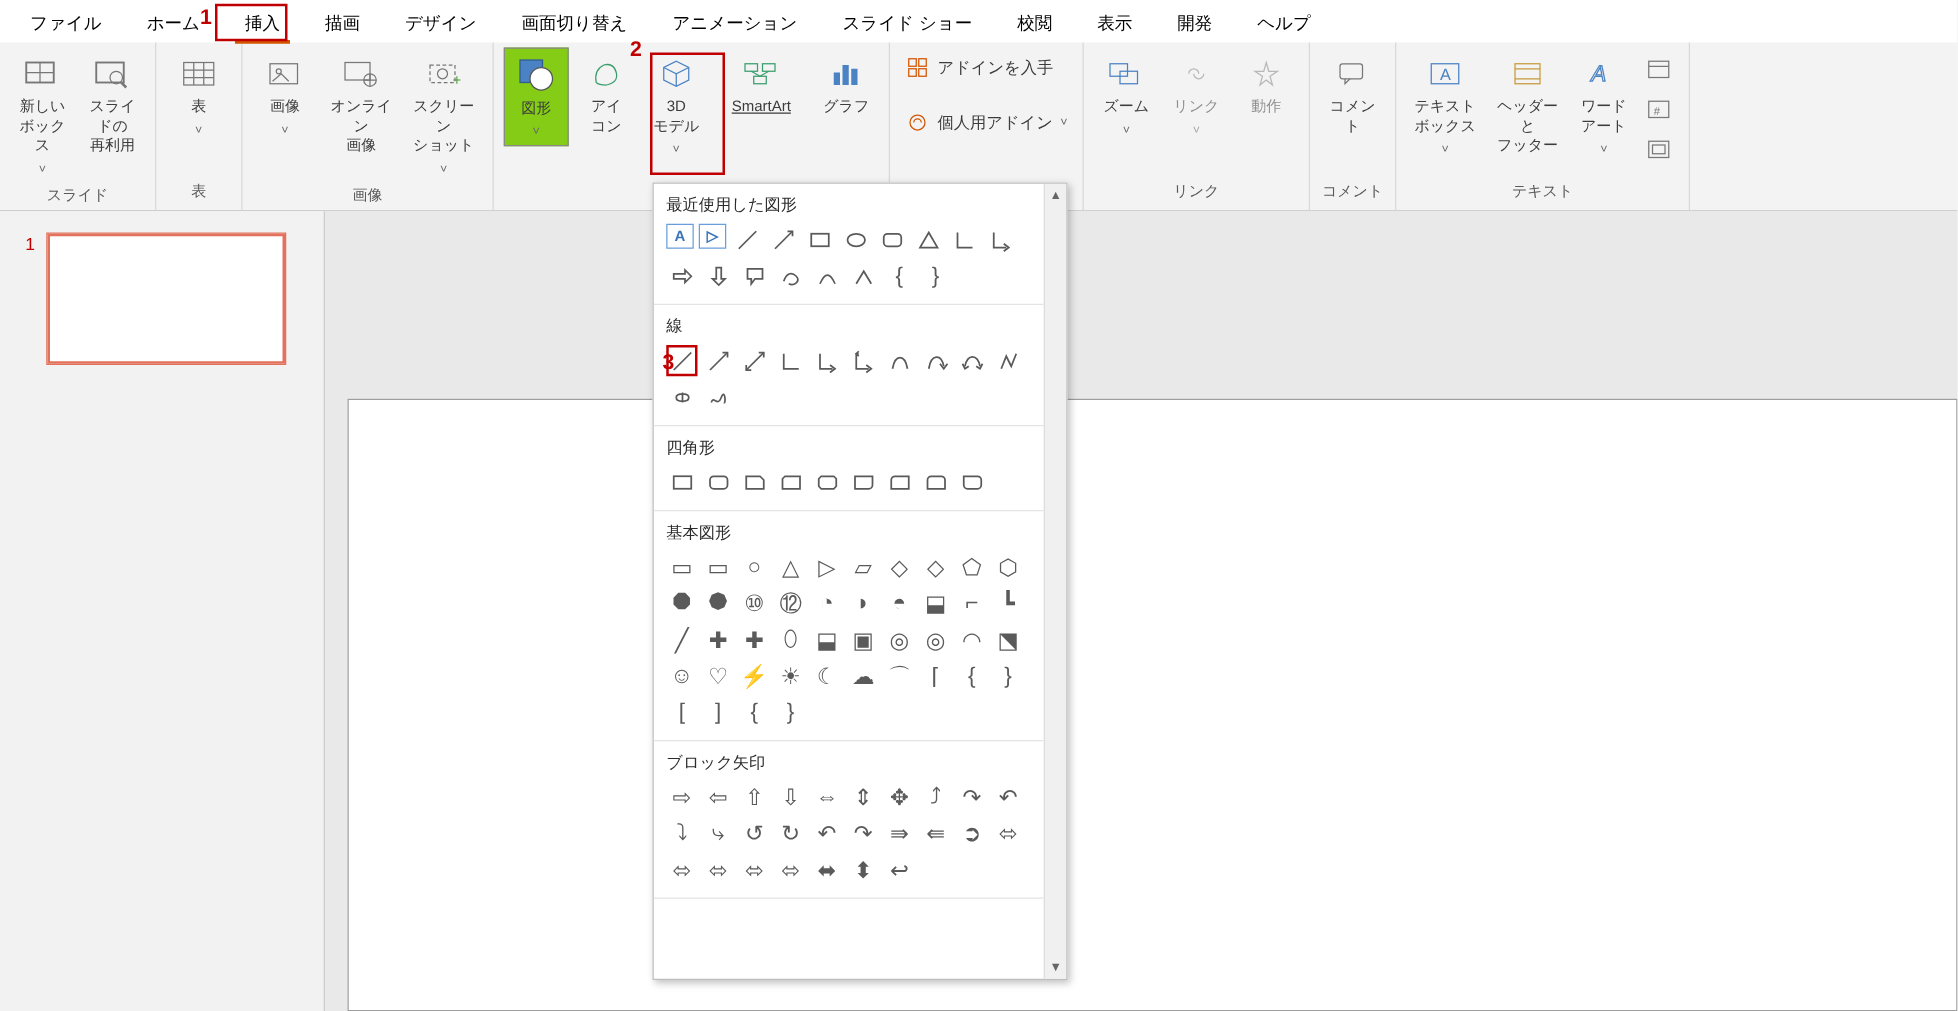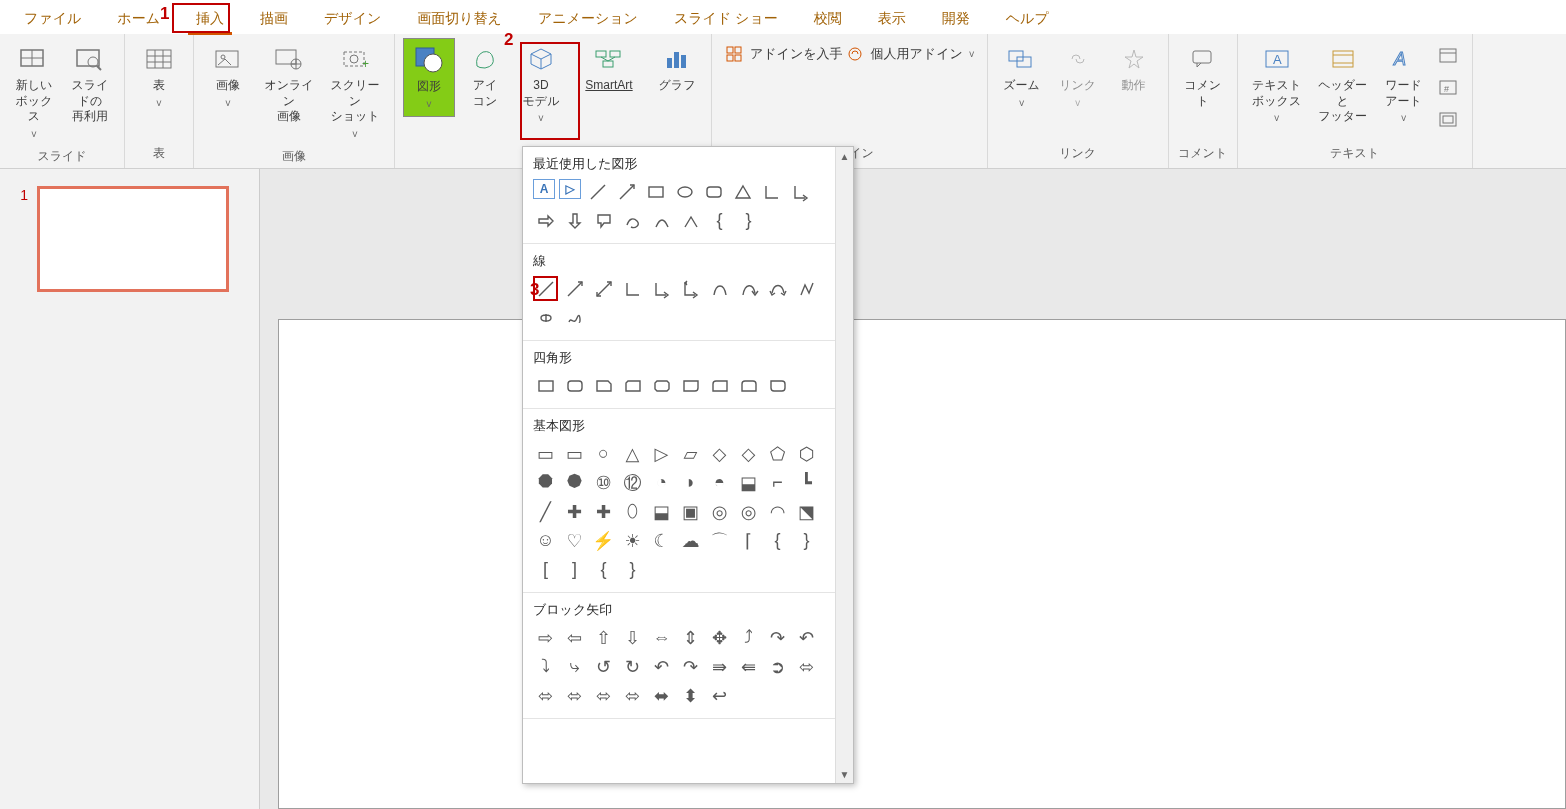--- a/index.html
+++ b/index.html
@@ -1,36 +1,36 @@
 <!DOCTYPE html>
 <html><head>
 <meta charset="utf-8">
 <style>
 * { box-sizing: border-box; margin: 0; padding: 0; font-family: "Yu Gothic UI", "Meiryo", sans-serif; }
 body { background: #fff; overflow: hidden; width: 1566px; height: 809px; position: relative; }
 
 .menubar { display: flex; align-items: flex-end; height: 34px; padding: 0 6px; gap: 0; background: #fff; border-bottom: 0px solid #ccc; }
-.menu-tab { padding: 6px 18px 6px; font-size: 14px; color: #a16207; cursor: pointer; position: relative; }
+.menu-tab { padding: 6px 18px 6px; font-size: 14px; color: #000000; cursor: pointer; position: relative; }
 .menu-tab.active { }
 .menu-tab.active::after { content:""; position:absolute; left:10px; right:10px; bottom:-1px; height:3px; background:#d35400; }
 
 .annot { position: absolute; font-weight: bold; color: #c00000; font-size: 17px; z-index: 50; pointer-events: none; }
 .annot-box { position: absolute; border: 2.5px solid #c00000; z-index: 49; pointer-events: none; }
 
 .ribbon { display: flex; background: #f3f3f3; height: 135px; border-bottom: 1px solid #cfcfcf; }
 .rgroup { display: flex; flex-direction: column; align-items: center; padding: 4px 8px 2px; border-right: 1px solid #d9d9d9; }
 .rgroup-body { flex: 1; display: flex; align-items: flex-start; gap: 4px; }
 .rgroup-label { font-size: 12px; color: #5a5a5a; padding: 2px 0 4px; }
 .rbtn { display: flex; flex-direction: column; align-items: center; justify-content: flex-start; width: 62px; padding: 4px 2px; font-size: 12px; color: #3c3c3c; text-align: center; cursor: pointer; line-height: 1.3; gap: 2px; }
 .rbtn.wide { width: 76px; text-decoration: underline; }
 .rbtn.narrow { width: 52px; }
 .rbtn .ic { width: 34px; height: 34px; display:flex; align-items:center; justify-content:center; }
 .rbtn .caret::after { content:" ˅"; font-size:10px; color:#666; }
 .rbtn.pressed { background:#84cc16; border:1px solid #888; }
-.rmini { display:flex; flex-direction:row; gap:2px; padding:6px 4px; }
+.rmini { display:flex; flex-direction:column; gap:24px; padding:6px 4px; }
 .rmini-row { display:flex; align-items:center; gap:6px; font-size:13px; color:#3c3c3c; cursor:pointer; }
 .rmini-row .mic { width:20px; height:20px; display:flex; align-items:center; justify-content:center; }
 .side-icons { display:flex; flex-direction:column; gap:10px; padding:8px 4px; }
 .side-icons .sic { width:22px; height:22px; cursor:pointer; }
 
 .workspace { position:absolute; top:169px; left:0; right:0; bottom:0; display:flex; background:#e9e9e9; }
 .thumbs { width:260px; background:#f2f2f2; border-right:1px solid #ccc; padding:18px 14px; }
 .thumb-wrap { display:flex; align-items:flex-start; gap:10px; }
 .thumb-num { font-size:14px; color:#c00000; width:14px; text-align:right; }
 .thumb { width:190px; height:104px; background:#fff; border:2px solid #e2725b; box-shadow:0 0 0 1px #e2725b; }

